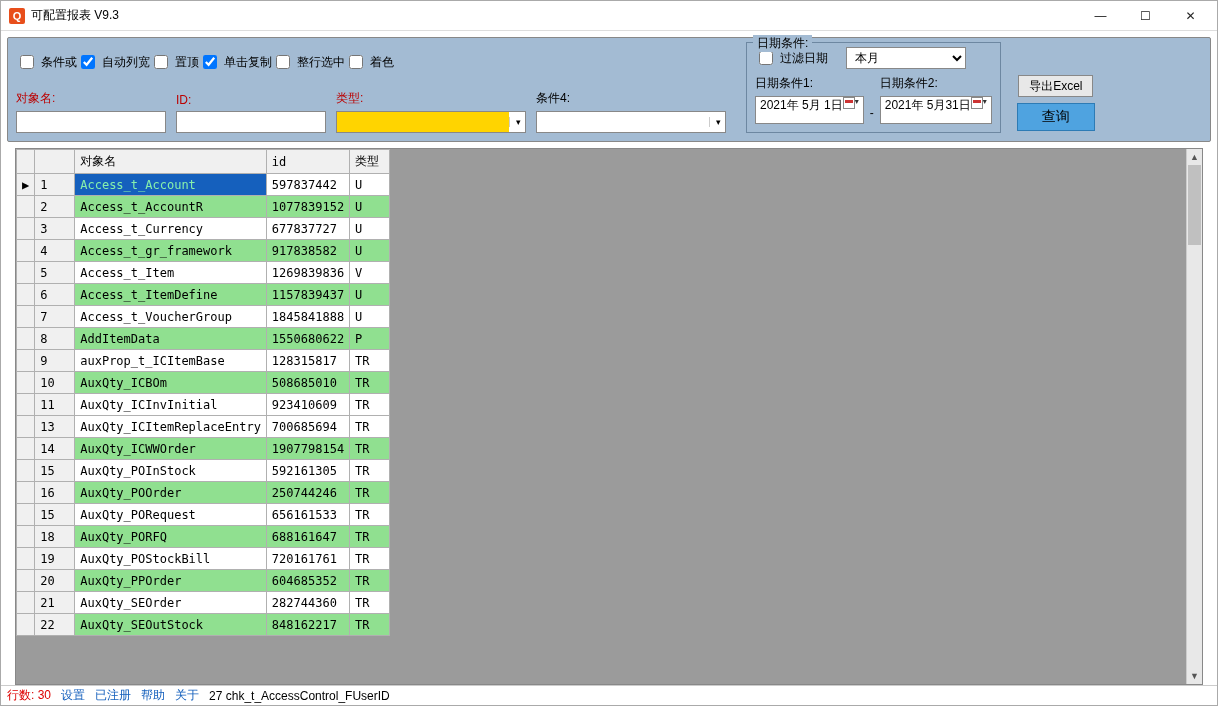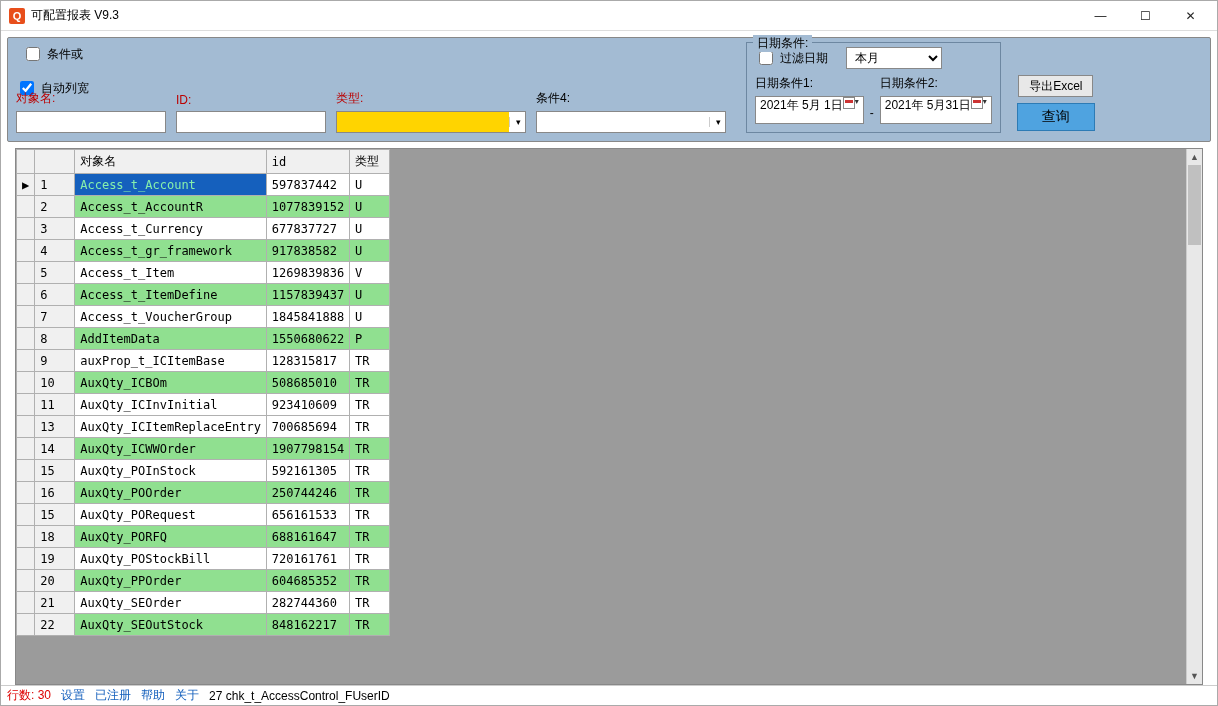--- a/index.html
+++ b/index.html
@@ -59,24 +59,23 @@
   .lbl { color: #000; font-size: 12px; margin-bottom: 2px; white-space: nowrap; }
   select, input[type=text] {
     font-size: 12px;
     padding: 2px 4px;
     border: 1px solid #888;
     background: #fff;
     height: 22px;
   }
   .yellow-input { background: #ffd400; }
   .checks {
-    display: flex; align-items: center; gap: 14px;
+    display: flex; align-items: center; 
     height: 40px;
     padding-bottom: 4px;
-    flex-direction: column;
   }
   .chk { display: flex; align-items: center; gap: 4px; white-space: nowrap; }
   .chk input { width: 14px; height: 14px; }
   .date-group {
     border: 1px solid #6d87a1;
     padding: 4px 8px 8px 8px;
     margin-left: auto;
     position: relative;
   }
   .date-group .legend {
@@ -260,21 +259,21 @@
       </div>
 
       <div class="date-group" style="margin-left:12px;">
         <span class="legend">日期条件:</span>
         <div style="display:flex;flex-direction:column;gap:6px;">
           <div style="display:flex;gap:18px;align-items:center;">
             <label class="chk">
                 <input type="checkbox" style="">
                 <span>过滤日期</span>
               </label>
-            <select style="width:96px;">
+            <select style="width:120px;">
               <option>本月</option>
             </select>
           </div>
           <div style="display:flex;gap:6px;align-items:flex-end;">
             <div class="panel-col">
               <span class="lbl">日期条件1:</span>
               <div class="date-input">
                 <span>2021年 5月 1日</span>
                   <span class="cal-icon"></span>
                   <span class="dd-arrow">▾</span>

